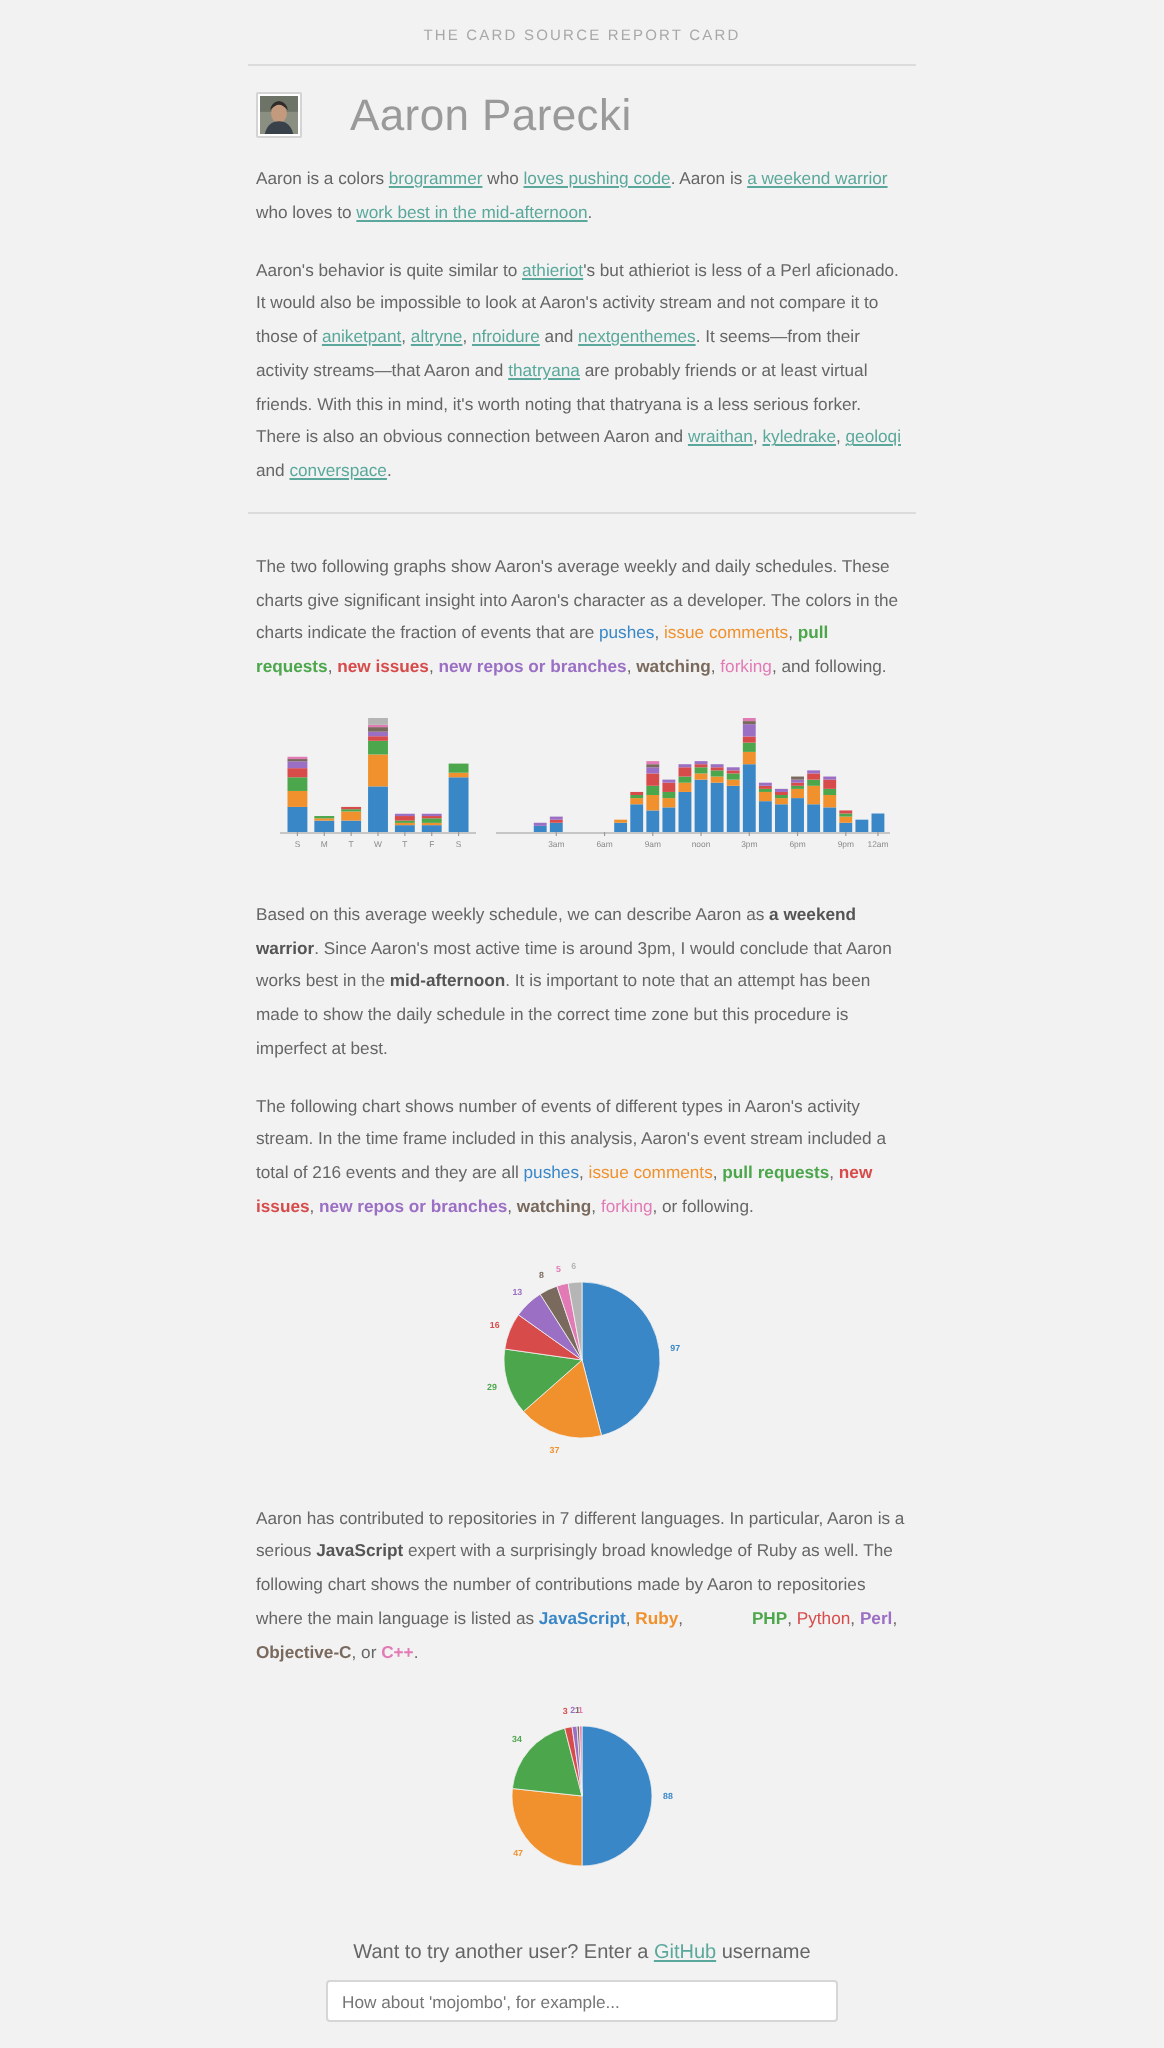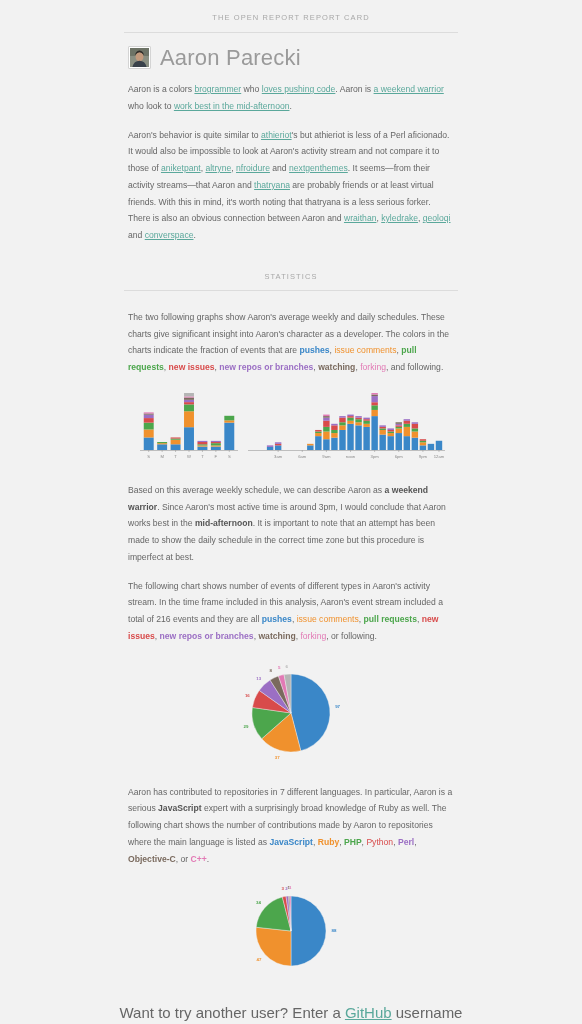--- a/index.html
+++ b/index.html
@@ -19,21 +19,21 @@
     letter-spacing:1.1px;
     color:#a8a8a8;
     padding:13px 0 10px;
   }
   .hr {
     border-top:1px solid #dcdcdc;
     margin:0 124px;
   }
   .content { padding:0 128px; }
 
-  .name-row { display:flex; align-items:center; gap:9px; margin:13px 0 12px; }
+  .name-row { display:flex; align-items:center; gap:24px; margin:13px 0 12px; }
   .avatar {
     width:23px; height:23px; flex:0 0 23px;
     border:1px solid #d4d4d4; background:#fff; padding:1px;
     border-radius:1px;
     overflow:hidden;
   }
   .avatar svg { display:block; width:100%; height:100%; }
   .name {
     font-size:22px;
     font-weight:300;
@@ -45,93 +45,92 @@
   p.para {
     font-size:8.6px;
     line-height:1.95;
     color:#666;
     margin:0 0 12px;
     text-align:left;
   }
   a.lnk { color:#5aa89b; text-decoration:underline; }
   b { color:#555; }
 
-  .c-push   { color:#3a87c8; font-weight:bold; }
+  .c-push   { color:#3a87c8; font-weight:normal; }
   .c-issue  { color:#f0912d; font-weight:normal; }
   .c-pr     { color:#4ca64c; font-weight:bold; }
   .c-newiss { color:#d84b4b; font-weight:bold; }
   .c-repo   { color:#9b6fc4; font-weight:bold;margin-top:33px; }
   .c-watch  { color:#7a6a5e; font-weight:bold; }
   .c-fork   { color:#e27ab5; font-weight:normal; }
   .c-js     { color:#3a87c8; font-weight:bold; }
   .c-ruby   { color:#f0912d; font-weight:bold;margin-top:14px; }
-  .c-php    { color:#4ca64c; font-weight:bold; }
+  .c-php    { color:#4ca64c; font-weight:bold;margin-left:32px; }
   .c-python { color:#d84b4b; font-weight:normal; }
   .c-perl   { color:#9b6fc4; font-weight:bold; }
   .c-objc   { color:#7a6a5e; font-weight:bold; }
   .c-cpp    { color:#e27ab5; font-weight:bold; }
 
   .section-head {
     text-align:center; font-size:7.5px; letter-spacing:1.1px;
     color:#a8a8a8; padding:16px 0 9px;
   }
 
   .charts-row { display:flex; justify-content:center; align-items:flex-end; gap:0; margin:14px 0 16px; }
   .chart-box { position:relative; }
 
   .pie-wrap { display:flex; justify-content:center; margin:16px 0 18px; }
   .lang-pie-wrap { display:flex; justify-content:center; margin:14px 0 14px; }
 
-  .footer-cta { text-align:center; font-size:15px; color:#666; padding:14px 0 8px; }
+  .footer-cta { text-align:center; font-size:10px; color:#666; padding:14px 0 8px; }
   .search-row { display:flex; justify-content:center; padding-bottom:18px; }
   .search-input {
     width:256px; height:21px;
     border:1px solid #d6d6d6; background:#fff;
     border-radius:2px;
     font-size:8.6px; color:#9a9a9a;
     padding:0 7px;
     font-family:"Liberation Sans", sans-serif;
     outline:none;
   }
 
   svg text { font-family:"Liberation Sans", sans-serif; }
 </style>
 </head>
 <body>
 
 <div class="page">
 
-  <div class="kicker">THE OPEN REPORT REPORT CARD</div>
+  <div class="kicker">THE CARD SOURCE REPORT CARD</div>
   <div class="hr"></div>
 
   <div class="content">
 
     <div class="name-row">
       <div class="avatar">
         <svg viewBox="0 0 24 24" aria-hidden="true">
           <rect width="24" height="24" fill="#8a8f82"></rect>
           <rect x="0" y="0" width="24" height="10" fill="#6d7366"></rect>
           <ellipse cx="12" cy="11" rx="5" ry="6" fill="#c39a7d"></ellipse>
           <path d="M6.5 9 Q12 2 17.5 9 Q17 4 12 3.2 Q7 4 6.5 9Z" fill="#2f2b28"></path>
           <path d="M3 24 Q5 16 12 16 Q19 16 21 24Z" fill="#39414a"></path>
         </svg>
       </div>
       <div class="name">Aaron Parecki</div>
     </div>
 
     <p class="para">
-      <span>Aaron is a colors </span><a class="lnk" href="#">brogrammer</a><span> who </span><a class="lnk" href="#">loves pushing code</a><span>. Aaron is </span><a class="lnk" href="#">a weekend warrior</a><span> who look to </span><a class="lnk" href="#">work best in the mid-afternoon</a><span>.</span>
+      <span>Aaron is a colors </span><a class="lnk" href="#">brogrammer</a><span> who </span><a class="lnk" href="#">loves pushing code</a><span>. Aaron is </span><a class="lnk" href="#">a weekend warrior</a><span> who loves to </span><a class="lnk" href="#">work best in the mid-afternoon</a><span>.</span>
     </p>
 
     <p class="para">
       <span>Aaron's behavior is quite similar to </span><a class="lnk" href="#">athieriot</a><span>'s but athieriot is less of a Perl aficionado. It would also be impossible to look at Aaron's activity stream and not compare it to those of </span><a class="lnk" href="#">aniketpant</a><span>, </span><a class="lnk" href="#">altryne</a><span>, </span><a class="lnk" href="#">nfroidure</a><span> and </span><a class="lnk" href="#">nextgenthemes</a><span>. It seems—from their activity streams—that Aaron and </span><a class="lnk" href="#">thatryana</a><span> are probably friends or at least virtual friends. With this in mind, it's worth noting that thatryana is a less serious forker. There is also an obvious connection between Aaron and </span><a class="lnk" href="#">wraithan</a><span>, </span><a class="lnk" href="#">kyledrake</a><span>, </span><a class="lnk" href="#">geoloqi</a><span> and </span><a class="lnk" href="#">converspace</a><span>.</span>
     </p>
   </div>
 
-  <div class="section-head">STATISTICS</div>
   <div class="hr"></div>
 
   <div class="content">
     <p class="para" style="margin-top:18px">
       <span>The two following graphs show Aaron's average weekly and daily schedules. These charts give significant insight into Aaron's character as a developer. The colors in the charts indicate the fraction of events that are </span><span class="c-push">pushes</span><span>, </span><span class="c-issue">issue comments</span><span>, </span><span class="c-pr">pull requests</span><span>, </span><span class="c-newiss">new issues</span><span>, </span><span class="c-repo">new repos or branches</span><span>, </span><span class="c-watch">watching</span><span>, </span><span class="c-fork">forking</span><span>, and following.</span>
     </p>
 
     <div class="charts-row">
       <div class="chart-box">
         <svg id="svg-weekly" width="110" height="72" viewBox="0 0 110 72">

